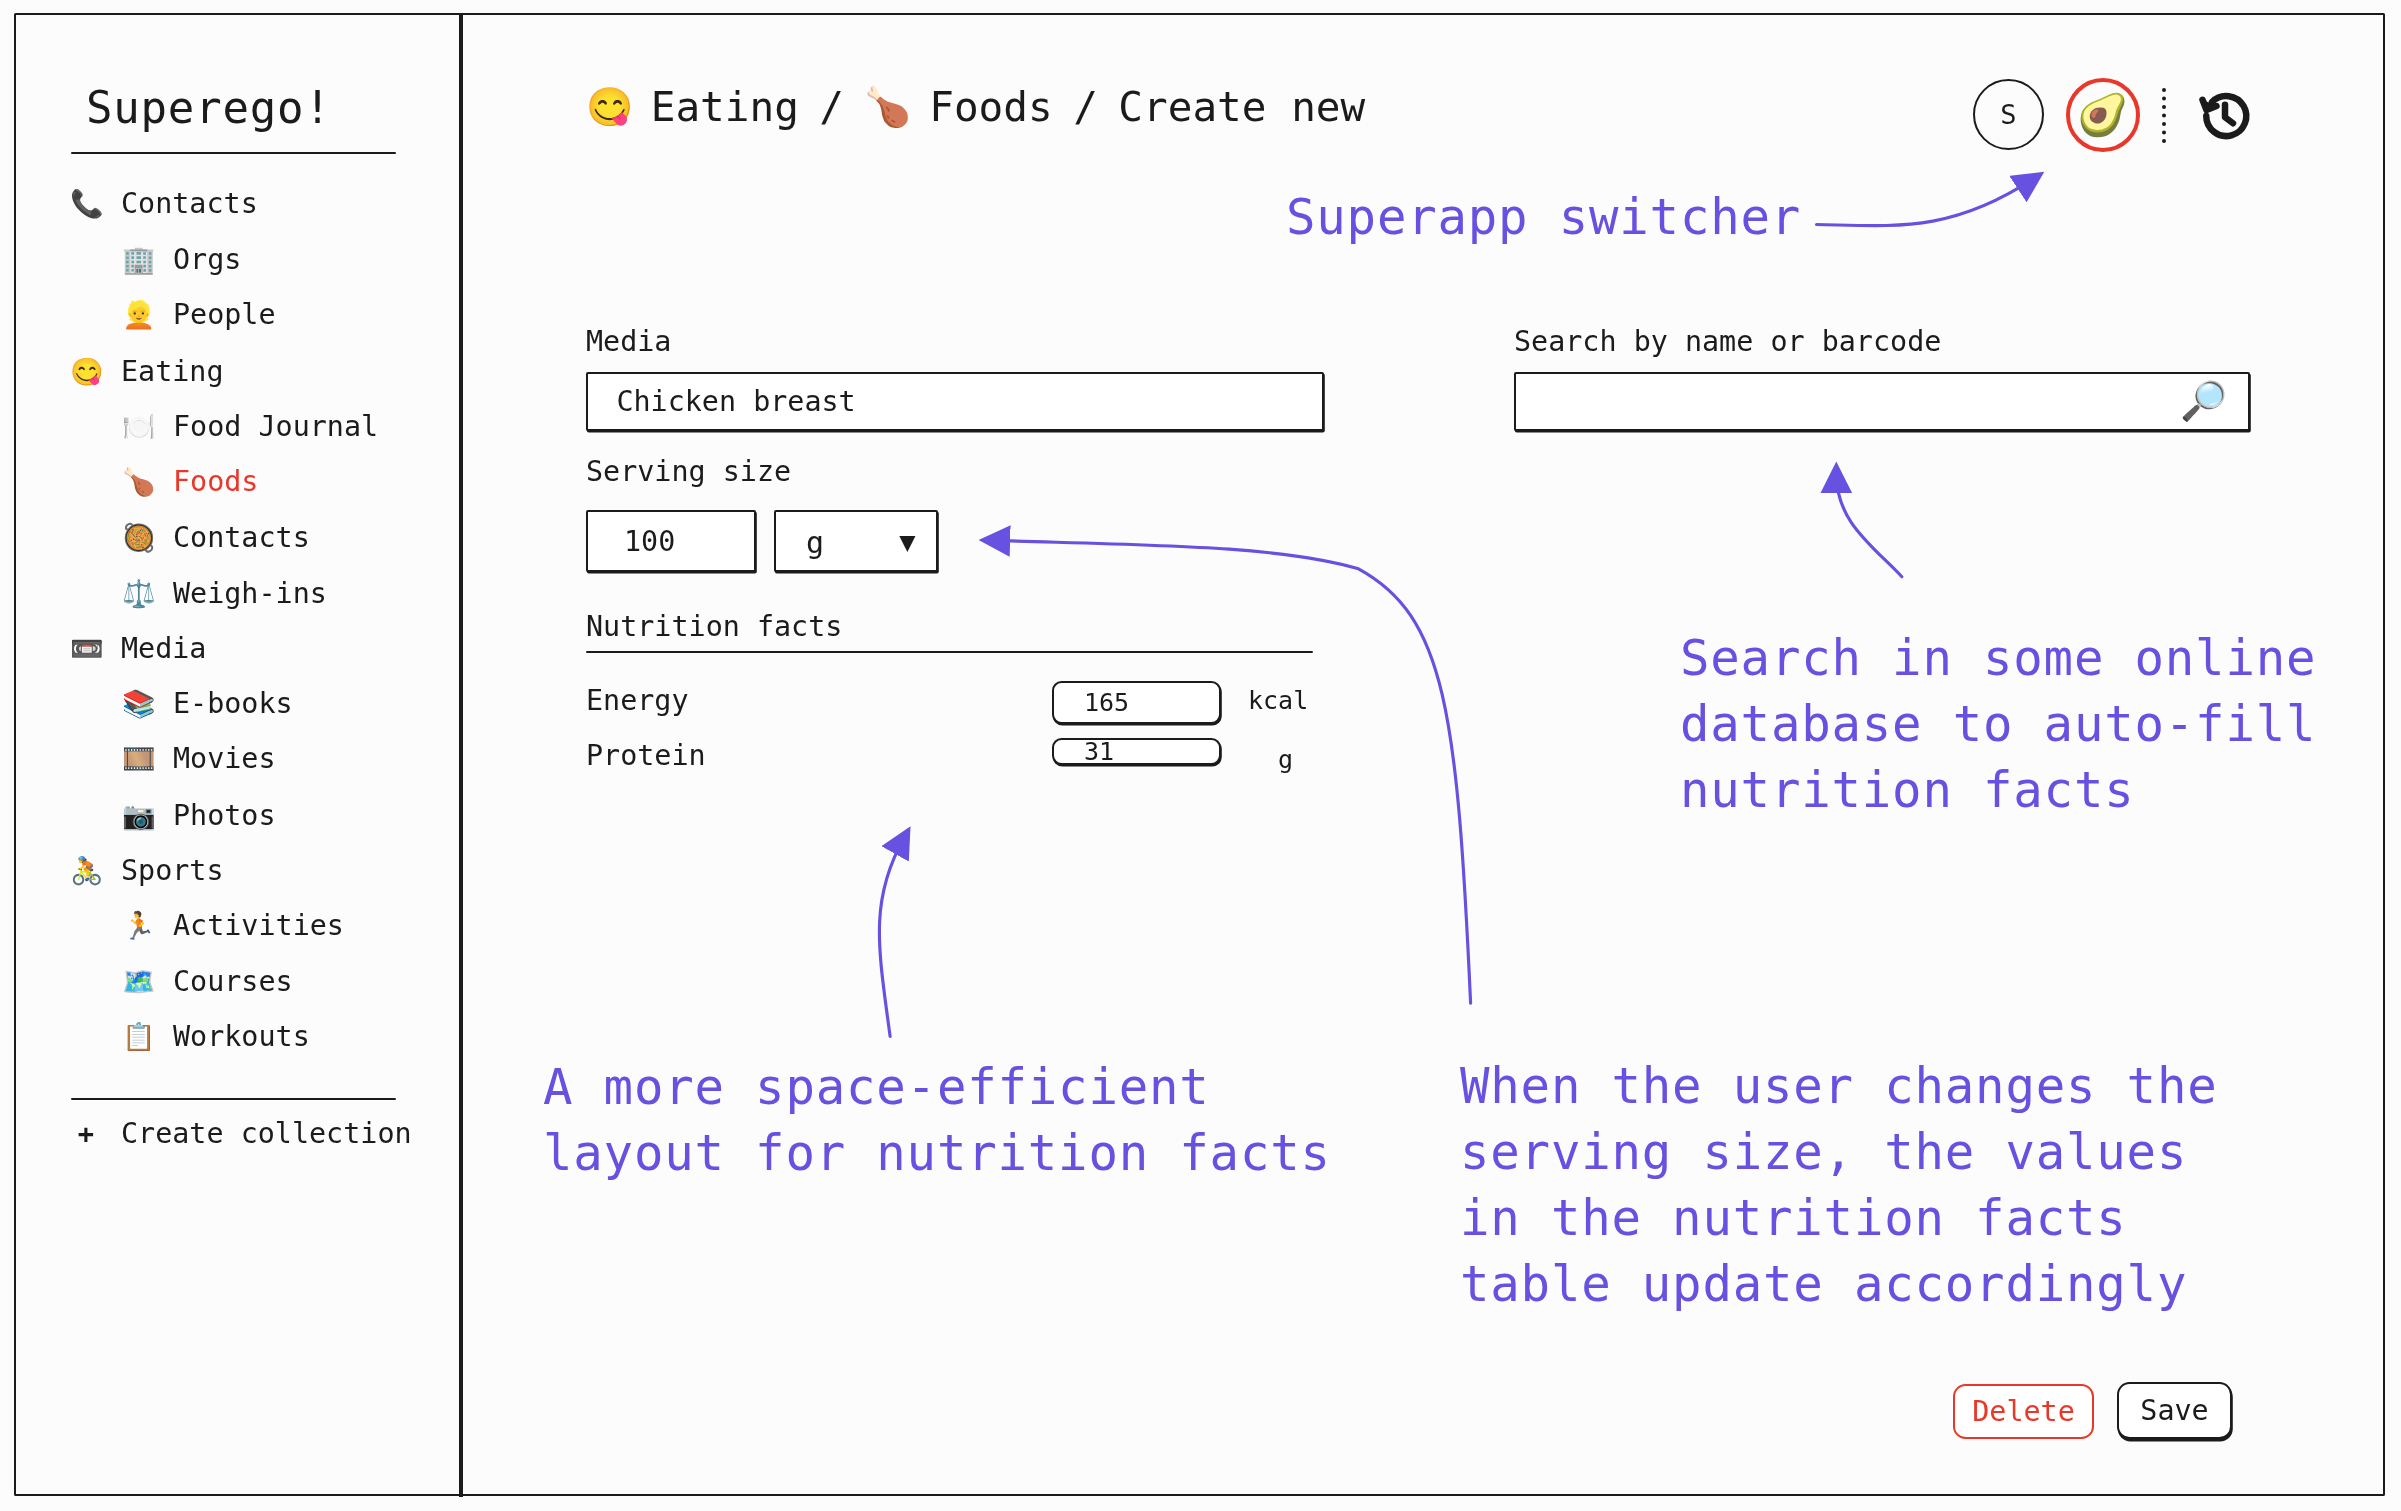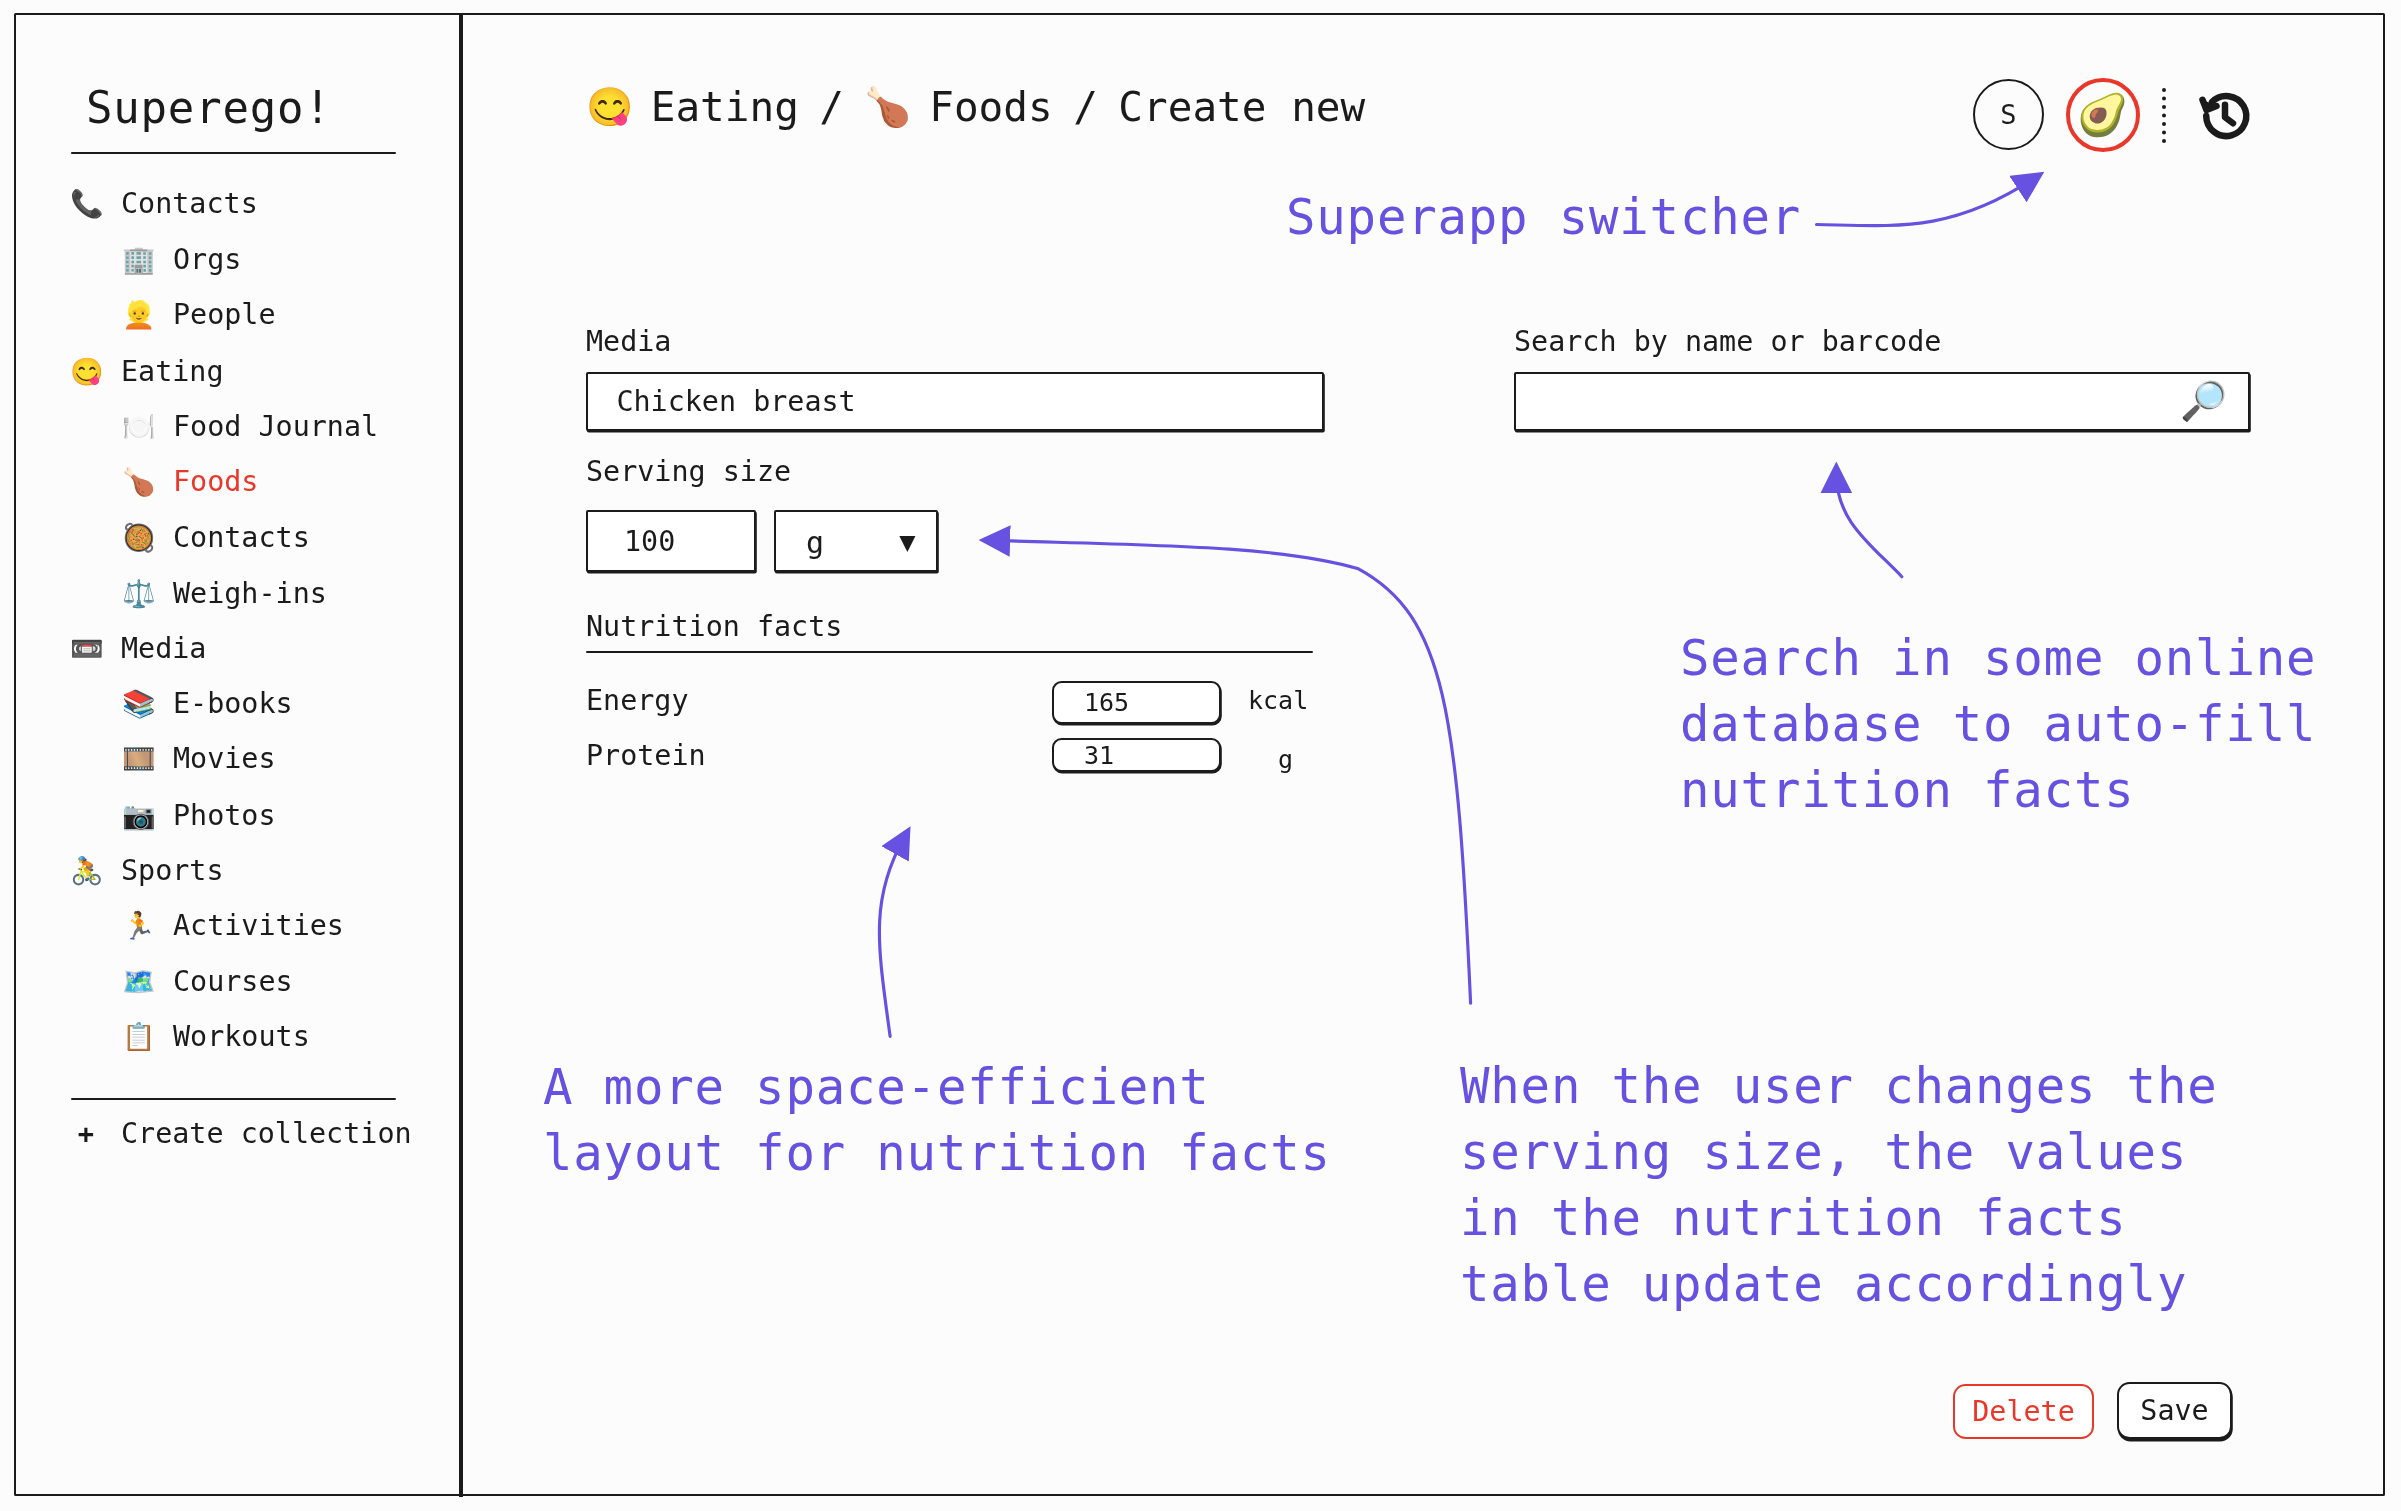--- a/index.html
+++ b/index.html
@@ -185,21 +185,21 @@
 <div class="label" style="left:586px; top:610px;">Nutrition facts</div>
 <div class="hr" style="left:586px; top:651px; width:727px;"></div>
 
 <div class="label" style="left:586px; top:684px;">Energy</div>
 <div class="sk-box num-right" style="left:1052px; top:681px; width:169px; height:43px; border-radius:9.5px;">
   <input type="text" value="165" style="">
 </div>
 <div class="unit" style="left:1248px; top:686px;">kcal</div>
 
 <div class="label" style="left:586px; top:739px;">Protein</div>
-<div class="sk-box num-right" style="left:1052px; top:738px; width:169px; height:34px; border-radius:9.5px;">
+<div class="sk-box num-right" style="left:1052px; top:738px; width:169px; height:27px; border-radius:9.5px;">
   <input type="text" value="31" style="">
 </div>
 <div class="unit" style="left:1278px; top:745px;">g</div>
 
 <div class="label" style="left:1514px; top:325px;">Search by name or barcode</div>
 <div class="sk-box" style="left:1514px; top:372px; width:736px; height:59px;">
   <input type="text" style="padding-right: 79px;" value="">
   <span class="abs" style="right:20.5px; top:4.7px; font-size:38px;">🔎</span>
 </div>
 

